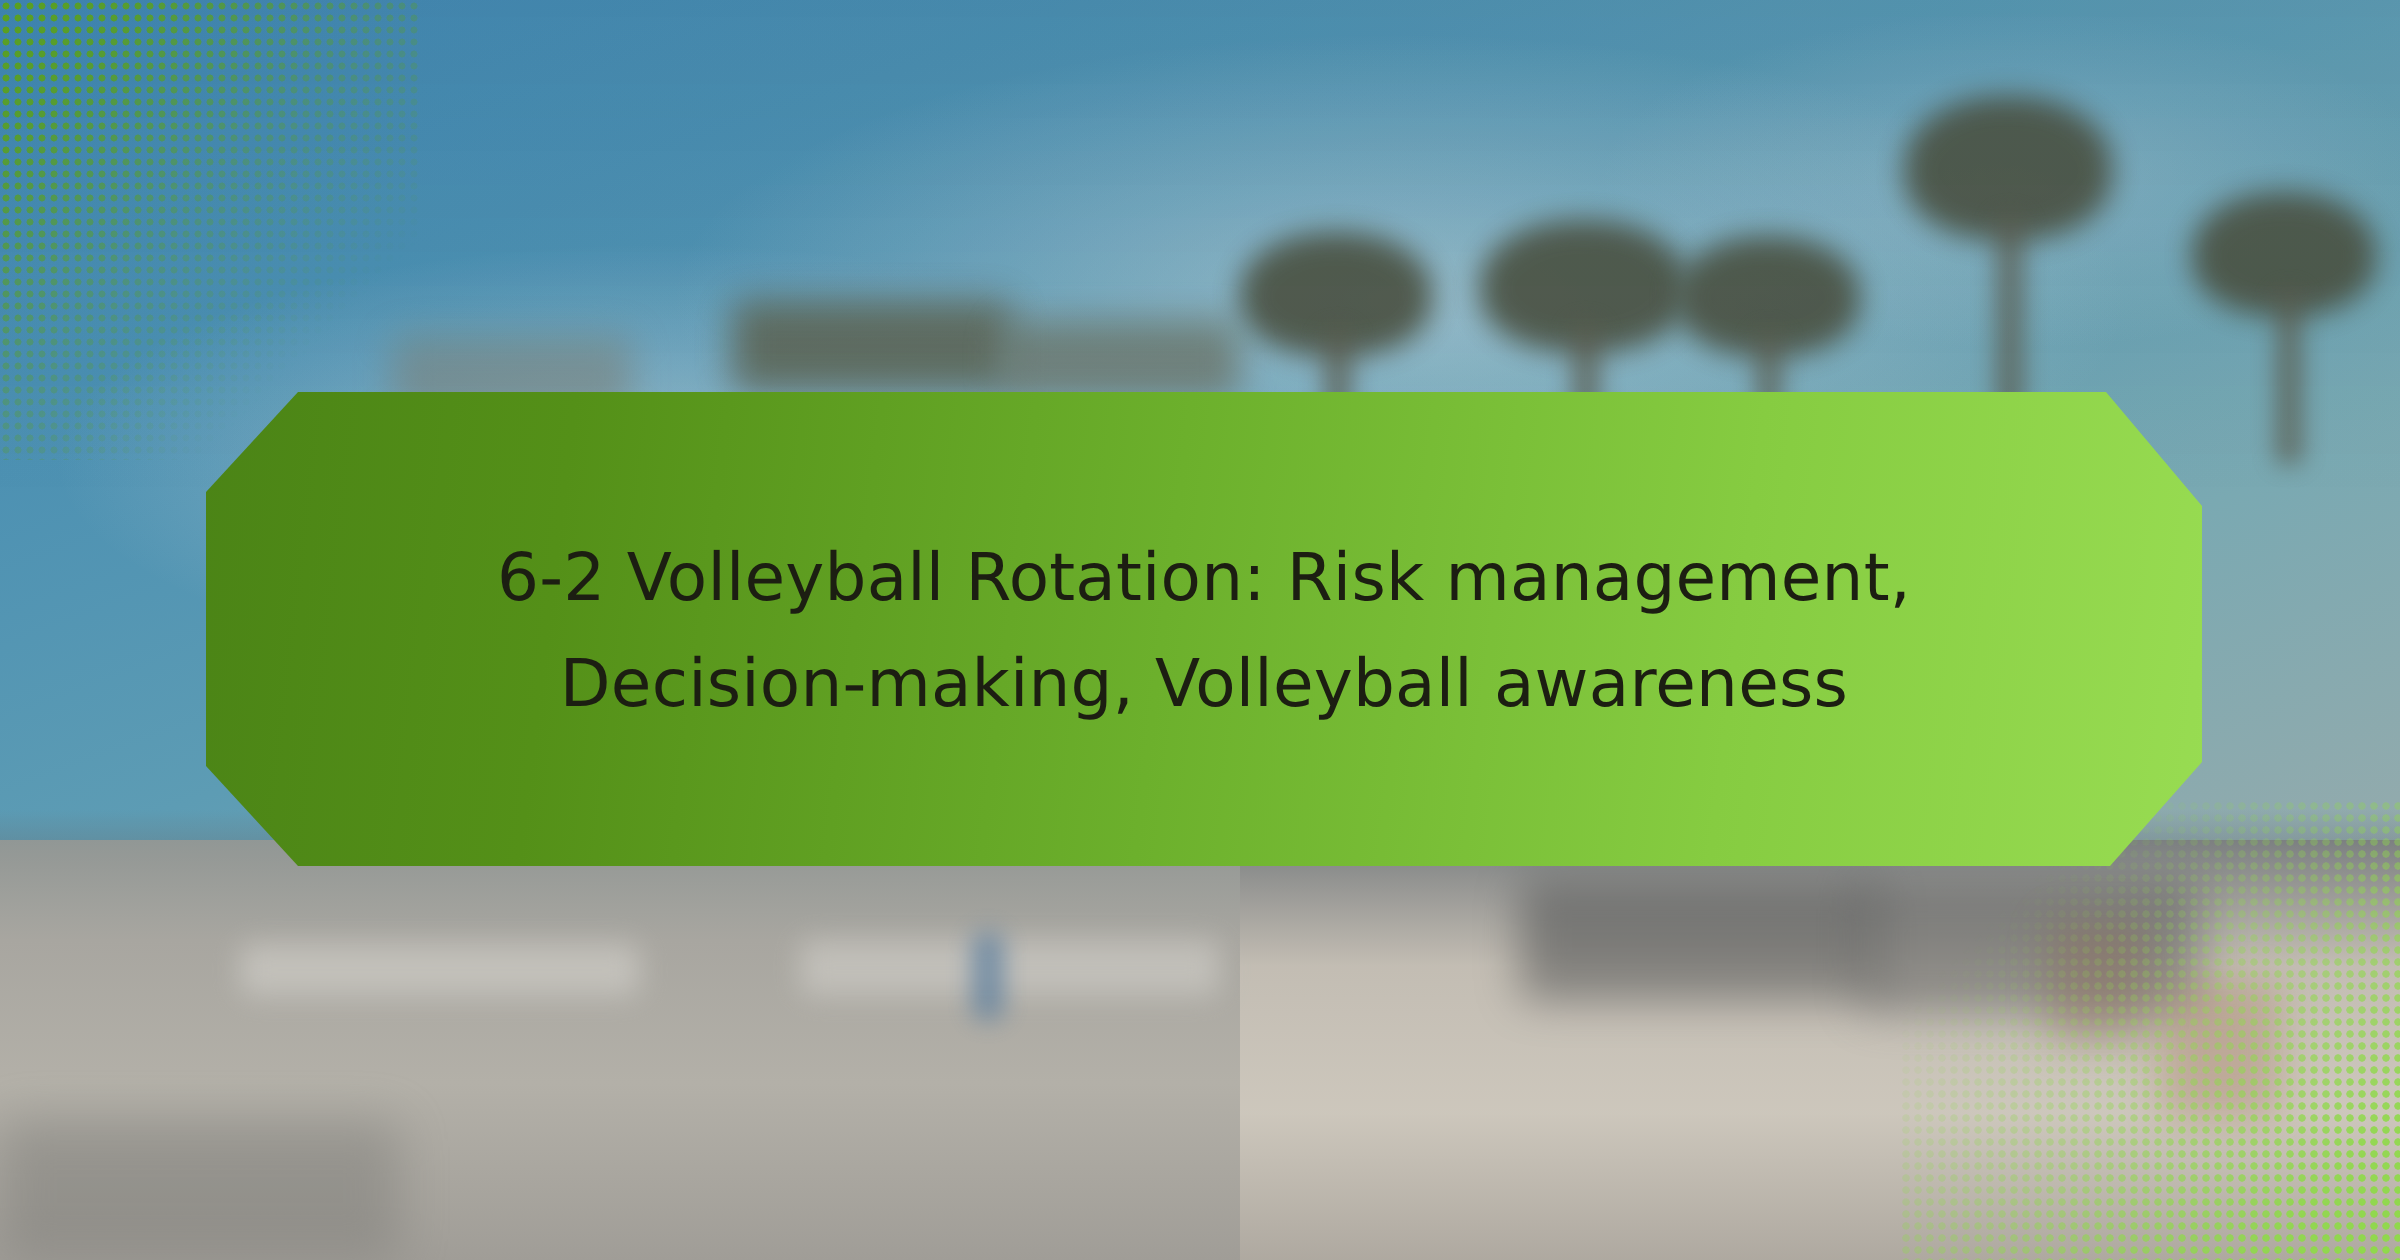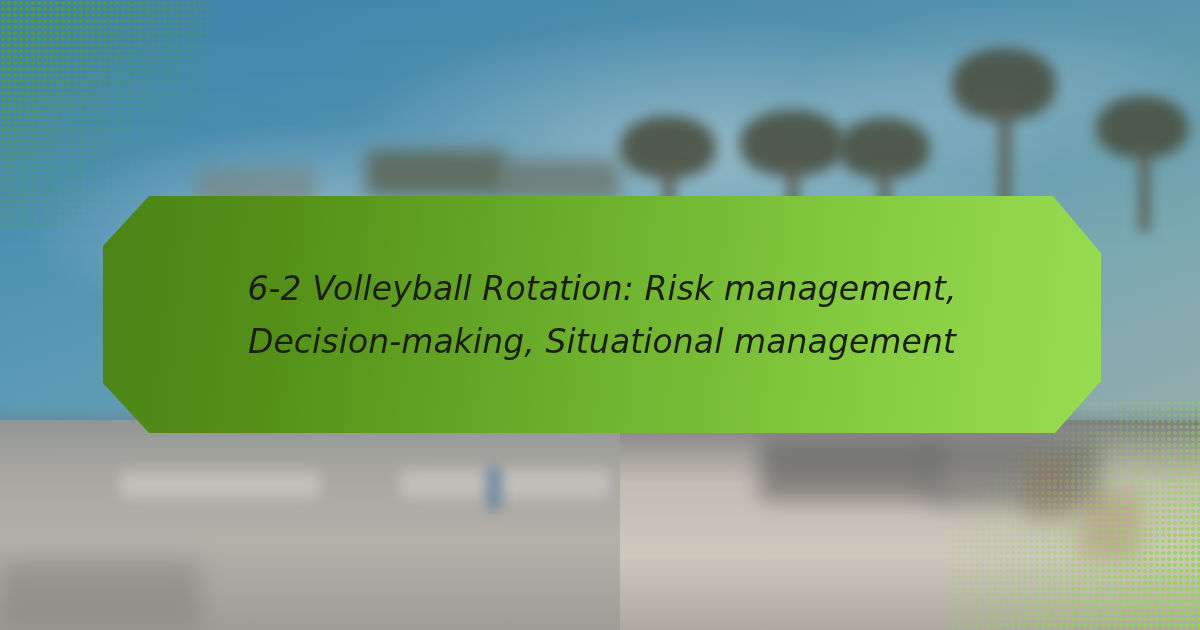--- a/index.html
+++ b/index.html
@@ -1,15 +1,15 @@
 <!DOCTYPE html>
 <html><head>
 <meta charset="utf-8">
 <style>
-  * { margin:0; padding:0; box-sizing:border-box;font-style:italic; }
+  * { margin:0; padding:0; box-sizing:border-box; }
   html, body {
     width:1200px; height:630px;
     overflow:hidden;
     font-family:"DejaVu Sans", sans-serif;
   }
 
   #card {
     position:relative;
     width:1200px;
     height:630px;
@@ -141,17 +141,17 @@
 
     <div class="bg-blur-veil"></div>
   </div>
 
   <div class="dots" id="dots-topleft"></div>
   <div class="dots" id="dots-bottomright"></div>
 
   <div id="banner">
     <div id="banner-title">
       <span class="ln">6-2 Volleyball Rotation: Risk management,</span>
-      <span class="ln">Decision-making, Situational management</span>
+      <span class="ln">Decision-making, Volleyball awareness</span>
     </div>
   </div>
 
 </div>
 
 </body></html>

